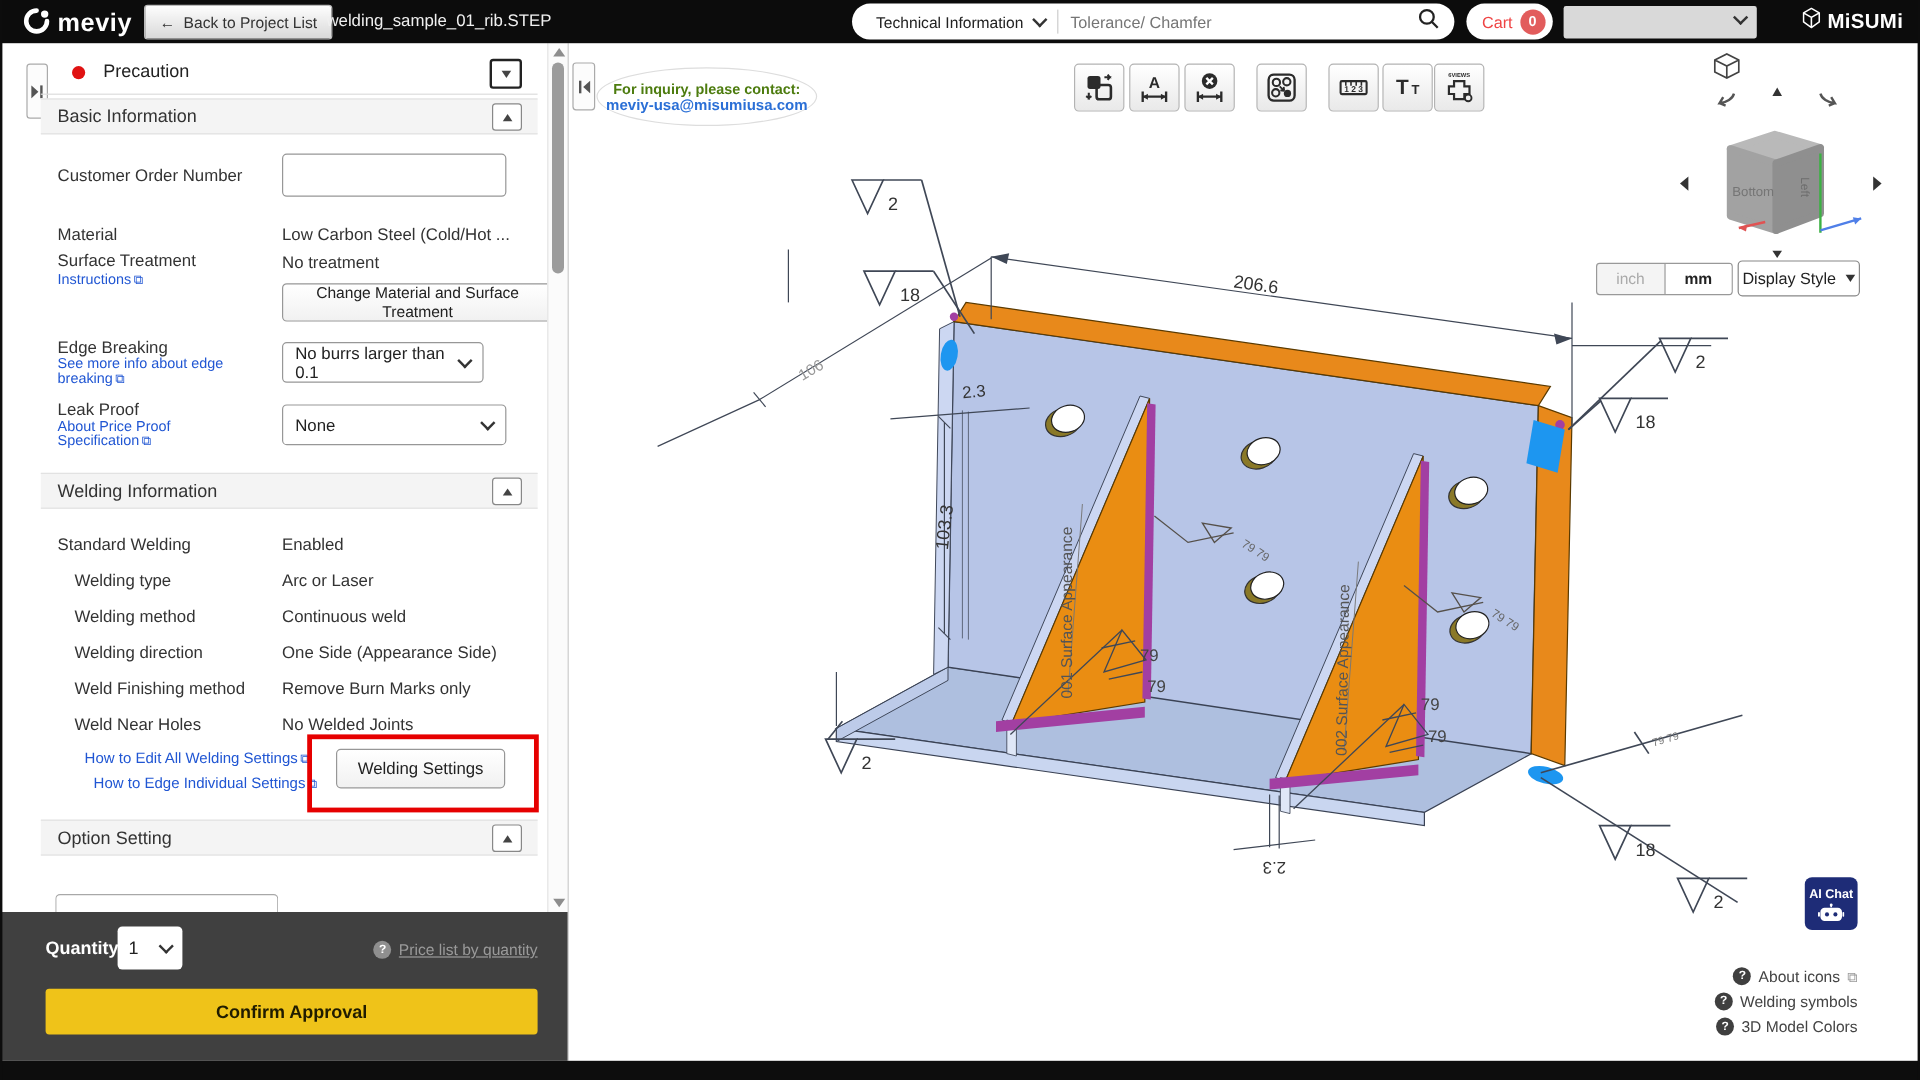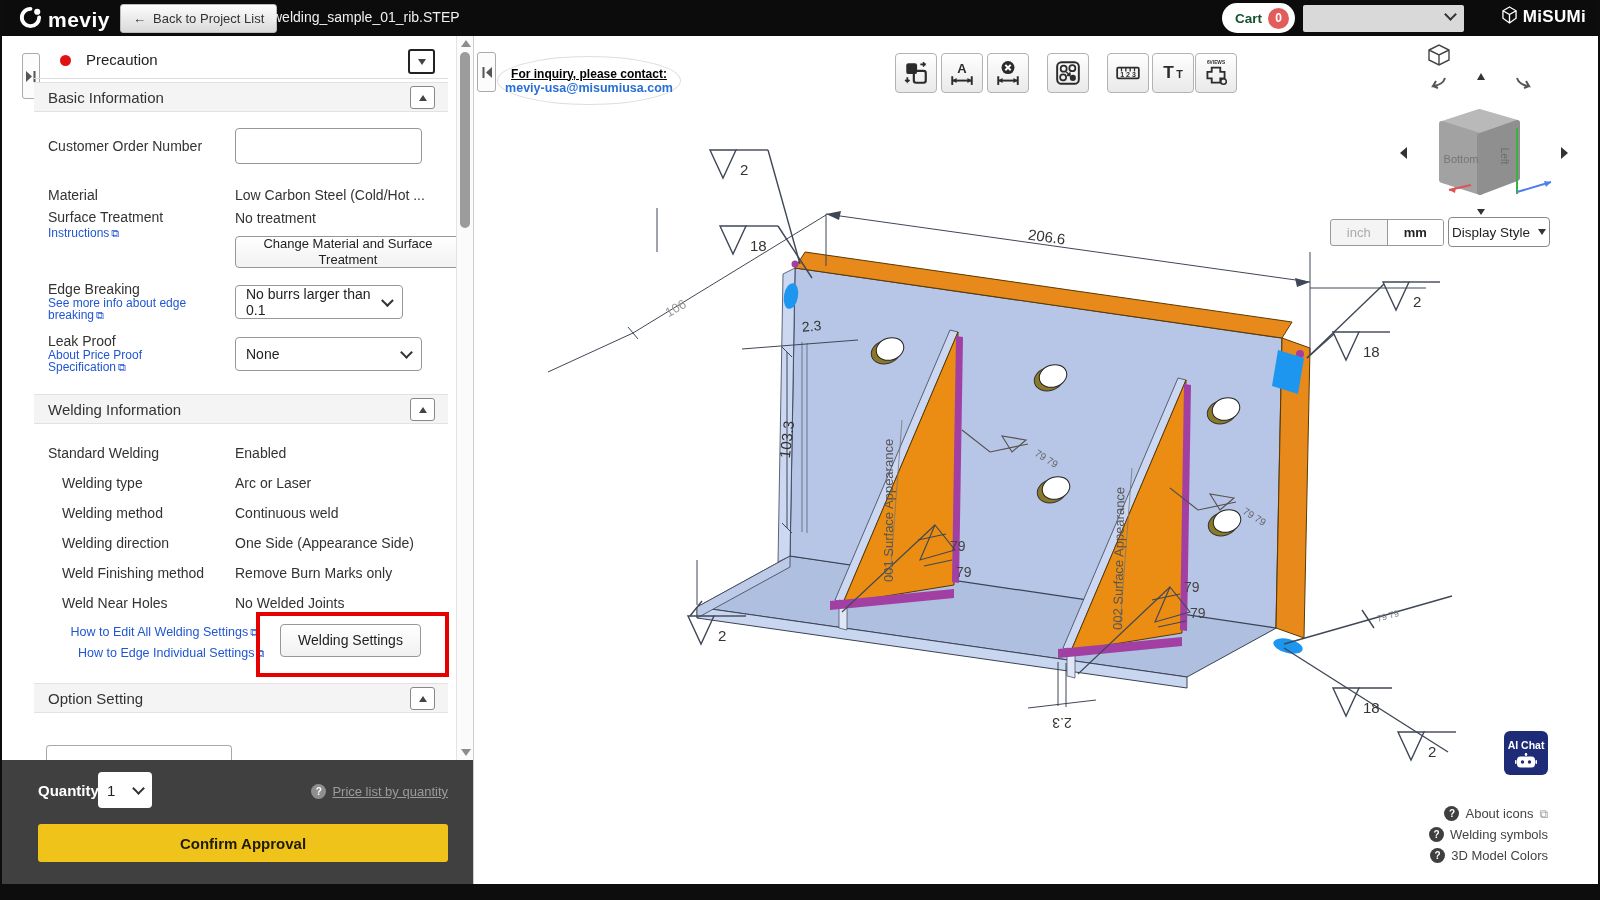--- a/index.html
+++ b/index.html
@@ -14,21 +14,21 @@
     background:linear-gradient(#fdfdfd,#d9d9d9);border:1px solid #bbb;border-radius:3px;font-size:13px;color:#333;cursor:pointer;}
   .fname{position:absolute;left:272px;top:9px;font-size:14px;color:#f0f0f0;}
   .search-pill{position:absolute;left:710px;top:3px;width:502px;height:30px;background:#fff;border-radius:16px;
     display:flex;align-items:center;}
   .tech{display:flex;align-items:center;gap:9px;padding:0 10px 0 20px;font-size:13px;color:#222;cursor:pointer;white-space:nowrap;}
   .vdiv{width:1px;height:20px;background:#ccc;}
   .search-pill input{flex:1;border:none;outline:none;font-size:13.5px;color:#333;padding:0 10px;background:transparent;}
   .mag{margin-right:12px;}
   .cart{position:absolute;left:1222px;top:3px;height:30px;background:#fff;border-radius:16px;display:flex;
     align-items:center;gap:6px;padding:0 6px 0 13px;cursor:pointer;}
-  .cart-label{font-size:13.5px;color:#14532d;font-weight:bold;}
+  .cart-label{font-size:13.5px;color:#ef4444;}
   .badge{width:21px;height:21px;border-radius:50%;background:#e25c5c;color:#fff;font-size:12px;font-weight:bold;
     display:flex;align-items:center;justify-content:center;}
   .hdr-select{position:absolute;left:1303px;top:5px;width:161px;height:27px;background:#d9d9d9;border-radius:2px;cursor:pointer;}
   .hdr-select .chev{position:absolute;right:9px;top:8px;}
   .brand{position:absolute;right:14px;top:6px;display:flex;align-items:center;gap:6px;}
   .brand-text{color:#fff;font-size:17px;font-weight:bold;letter-spacing:.3px;}
   .chev{display:inline-block;width:7px;height:7px;border-right:2px solid #333;border-bottom:2px solid #333;
     transform:rotate(45deg);margin-top:-3px;}
   
   .sidebar{position:absolute;left:0;top:36px;width:473px;height:724px;background:#fff;z-index:30;}
@@ -70,21 +70,21 @@
   .qicon.dark{background:#3f3f3f;}
   .confirm{position:absolute;left:38px;top:64px;width:410px;height:38px;background:#efc319;border-radius:3px;
     display:flex;align-items:center;justify-content:center;font-size:15px;font-weight:bold;color:#201c00;cursor:pointer;}
   
   .main{position:absolute;left:474px;top:36px;width:1124px;height:848px;background:#fff;}
   .drawing{position:absolute;left:0;top:0;z-index:1;}
   .collapse2{position:absolute;left:3px;top:16px;width:17px;height:38px;background:#fcfcfc;border:1px solid #aaa;
     border-radius:3px;display:flex;align-items:center;justify-content:center;z-index:3;cursor:pointer;}
   .inquiry{position:absolute;left:23px;top:20px;width:182px;height:47px;border:1px solid #ddd;border-radius:50%;
     display:flex;flex-direction:column;align-items:center;justify-content:center;z-index:3;background:#fff;}
-  .inq1{font-size:12px;font-weight:bold;color:#000000;text-decoration:underline;}
+  .inq1{font-size:12px;font-weight:bold;color:#4d7c0f;}
   .inq2{font-size:12.5px;font-weight:bold;color:#2a6fd6;cursor:pointer;}
   .tbtn{position:absolute;top:17px;width:40px;height:38px;background:linear-gradient(#fff,#e9e9e9);
     border:1px solid #b3b3b3;border-radius:4px;display:flex;align-items:center;justify-content:center;z-index:3;cursor:pointer;}
   .vc{position:absolute;left:925px;top:8px;width:170px;height:172px;z-index:3;}
   .units{position:absolute;left:856px;top:183px;width:112px;height:25px;border:1px solid #999;border-radius:3px;
     display:flex;z-index:3;overflow:hidden;background:#f4f4f4;cursor:pointer;}
   .units .seg{flex:1;display:flex;align-items:center;justify-content:center;font-size:13px;color:#aaa;}
   .units .seg.on{background:#fff;color:#222;font-weight:bold;border-left:1px solid #999;}
   .dstyle{position:absolute;left:974px;top:181px;width:100px;height:28px;background:#fff;border:1px solid #888;
     border-radius:4px;display:flex;align-items:center;justify-content:center;gap:8px;font-size:13.5px;color:#222;z-index:3;cursor:pointer;}
@@ -115,20 +115,34 @@
             <circle cx="20" cy="7" r="3.2" fill="#fff"></circle>
           </svg>
       </span>
       <span class="logo-text">meviy</span>
     </div>
     <div class="backbtn">
       <span>←</span>
       <span>Back to Project List</span>
     </div>
     <div class="fname">welding_sample_01_rib.STEP</div>
+    <div class="search-pill">
+      <div class="tech">
+        <span>Technical Information</span>
+        <span class="chev"></span>
+      </div>
+      <div class="vdiv"></div>
+      <input type="text" placeholder="Tolerance/ Chamfer" style="">
+      <span class="mag">
+        <svg width="19" height="19" viewBox="0 0 20 20">
+            <circle cx="8.5" cy="8.5" r="6" stroke="#222" stroke-width="2" fill="none"></circle>
+            <line x1="13" y1="13" x2="18" y2="18" stroke="#222" stroke-width="2"></line>
+          </svg>
+      </span>
+    </div>
     <div class="cart">
       <span class="cart-label">Cart</span>
       <span class="badge">0</span>
     </div>
     <div class="hdr-select">
         <span class="chev"></span>
       </div>
     <div class="brand">
       <span>
         <svg width="15" height="18" viewBox="0 0 16 19">

